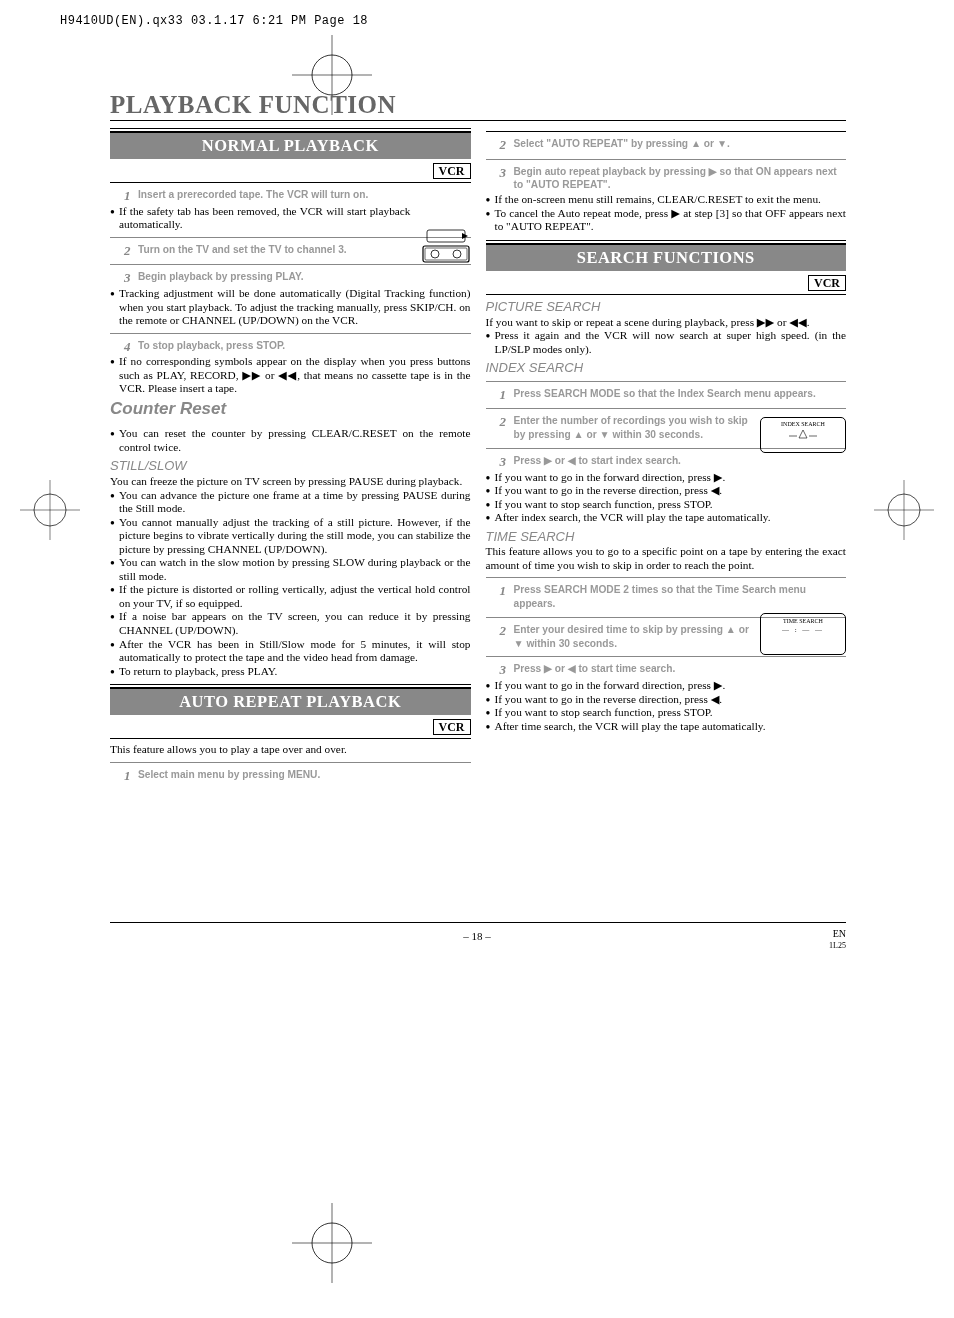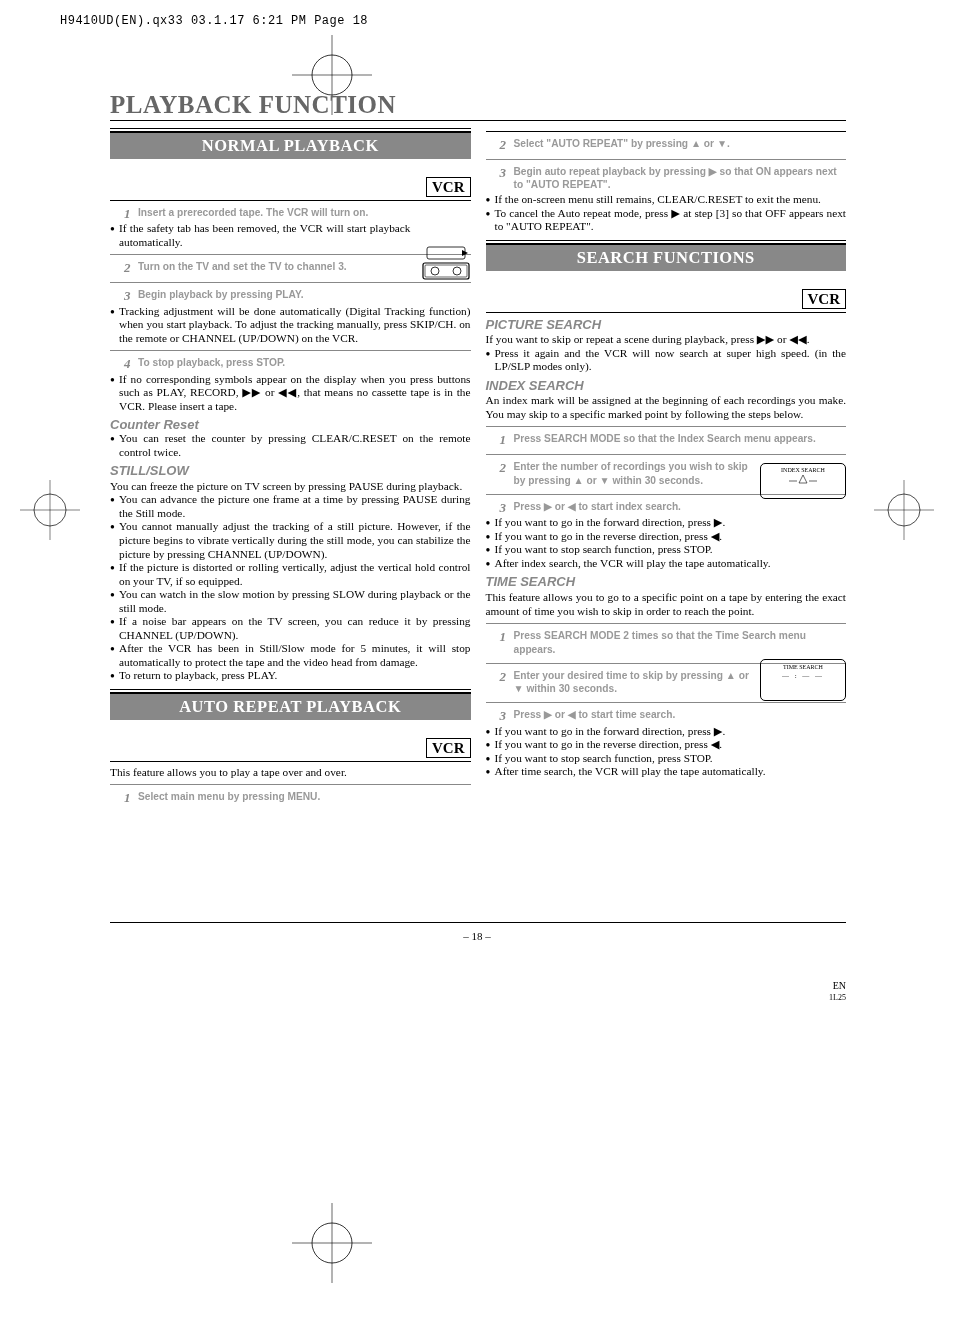--- a/index.html
+++ b/index.html
@@ -84,25 +84,25 @@
     margin-bottom: 1px;
   }
   .thin-rule {
     border-top: 0.6px solid #000;
     height: 1px;
     margin-bottom: 4px;
   }
   .vcr-tag {
     float: right;
     border: 1px solid #000;
-    font-size: 15px;
+    font-size: 12px;
     font-weight: bold;
     padding: 0px 5px;
     font-family: "Times New Roman", serif;
-    margin-top: 16px;
+    margin-top: 2px;
     margin-bottom: 3px;
   }
   .clear { clear: both; }
   .step-row {
     display: flex;
     align-items: flex-start;
     padding: 1px 0 1px 14px;
   }
   .step-num {
     font-style: italic;
@@ -168,35 +168,35 @@
   }
   ul.bullets li::before {
     content: "●";
     position: absolute;
     left: 0;
     font-size: 8px;
     top: 2px;
   }
   .subhead {
     font-style: italic;
-    font-weight: bold;
+    font-weight: normal;
     color: #888;
     font-family: Arial, Helvetica, sans-serif;
     font-size: 13px;
     margin-top: 4px;
     margin-bottom: 1px;
   }
   .subhead-small {
     font-style: italic;
     font-weight: bold;
     color: #888;
     font-family: Arial, Helvetica, sans-serif;
-    font-size: 13px;
+    font-size: 17px;
     margin-top: 3px;
-    margin-bottom: 0px;
+    margin-bottom: 8px;
   }
   .indent {
     padding-left: 9px;
   }
   .relblock { position: relative; }
   .footer-line {
     position: absolute;
     left: 110px; right: 108px;
     top: 922px;
     border-top: 0.6px solid #000;
@@ -204,21 +204,21 @@
   .pg-num {
     position: absolute;
     left: 0; right: 0;
     top: 930px;
     text-align: center;
     font-size: 11px;
   }
   .pg-en {
     position: absolute;
     right: 108px;
-    top: 980px;
+    top: 928px;
     text-align: right;
     font-size: 10px;
     line-height: 1.1;
   }
   .glyph { font-family: Arial, sans-serif; }
   .step-sep {
     border-top: 0.6px solid #888;
     margin: 5px 0 4px 0;
   }
   .spacer6 { height: 6px; }
@@ -317,22 +317,22 @@
         <li>
           <div class="indent" style="padding-left:0">You can reset the counter by pressing CLEAR/C.RESET on the remote control twice.</div>
         </li>
       </ul>
 
     <div class="subhead">STILL/SLOW</div>
     <div class="body-text">You can freeze the picture on TV screen by pressing PAUSE during playback.</div>
     <ul class="bullets">
       <li>You can advance the picture one frame at a time by pressing PAUSE during the Still mode.</li>
       <li>You cannot manually adjust the tracking of a still picture. However, if the picture begins to vibrate vertically during the still mode, you can stabilize the picture by pressing CHANNEL (UP/DOWN).</li>
+      <li>You can watch in the slow motion by pressing SLOW during playback or the still mode.</li>
       <li>If the picture is distorted or rolling vertically, adjust the vertical hold control on your TV, if so equipped.</li>
-      <li>You can watch in the slow motion by pressing SLOW during playback or the still mode.</li>
       <li>If a noise bar appears on the TV screen, you can reduce it by pressing CHANNEL (UP/DOWN).</li>
       <li>After the VCR has been in Still/Slow mode for 5 minutes, it will stop automatically to protect the tape and the video head from damage.</li>
       <li>To return to playback, press PLAY.</li>
     </ul>
 
     <div class="spacer6"></div>
     <div class="toprule"></div>
     <div class="section-bar">AUTO REPEAT PLAYBACK</div>
     <div class="vcr-tag">VCR</div>
     <div class="clear"></div>
@@ -368,21 +368,20 @@
     <div class="clear"></div>
     <div class="thin-rule"></div>
 
     <div class="subhead">PICTURE SEARCH</div>
     <div class="body-text"><span>If you want to skip or repeat a scene during playback, press </span><span class="glyph">▶▶</span><span> or </span><span class="glyph">◀◀</span><span>.</span></div>
     <ul class="bullets">
         <li>Press it again and the VCR will now search at super high speed. (in the LP/SLP modes only).</li>
       </ul>
 
     <div class="subhead">INDEX SEARCH</div>
-    <div class="body-text">An index mark will be assigned at the beginning of each recordings you make. You may skip to a specific marked point by following the steps below.</div>
 
     <div class="step-sep"></div>
     <div class="step-row">
       <div class="step-num">1</div>
       <div class="step-text">Press SEARCH MODE so that the Index Search menu appears.</div>
     </div>
     <div class="step-sep"></div>
     <div class="relblock">
       <div class="step-row">
         <div class="step-num">2</div>

